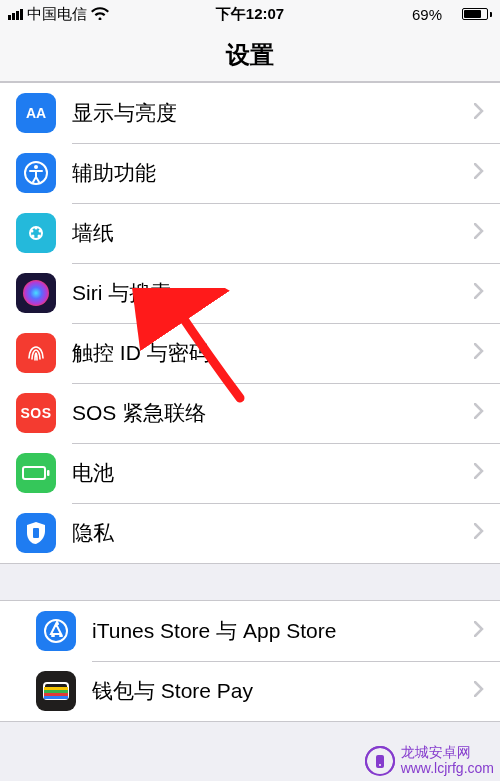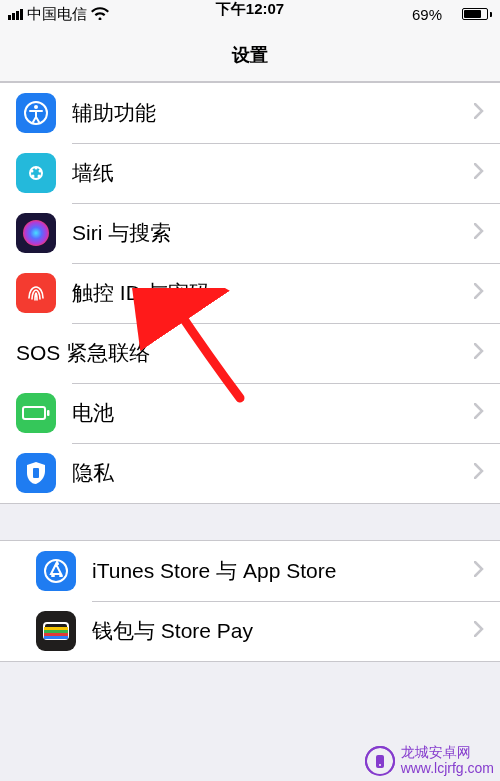--- a/index.html
+++ b/index.html
@@ -1,34 +1,34 @@
 <!DOCTYPE html>
 <html><head>
 <meta charset="utf-8">
 <style>
   * { margin: 0; padding: 0; box-sizing: border-box; }
   html, body { width: 500px; height: 781px; font-family: -apple-system, "Helvetica Neue", Arial, sans-serif; background: #efeff4; overflow: hidden; }
   .screen { width: 500px; height: 781px; background: #efeff4; position: relative; }
 
   
-  .status-bar { height: 28px; background: #f7f7f8; display: flex; justify-content: space-between; padding: 0 8px; font-size: 15px; font-weight: 500; color: #000; }
+  .status-bar { height: 28px; background: #f7f7f8; display: flex; align-items: center; justify-content: space-between; padding: 0 8px; font-size: 15px; font-weight: 500; color: #000; }
   .status-left { display: flex; align-items: center; gap: 4px; }
   .status-center { position: absolute; left: 50%; transform: translateX(-50%); font-weight: 600; }
   .status-right { display: flex; align-items: center; gap: 20px; }
   .signal { display: inline-flex; align-items: flex-end; gap: 1px; }
   .signal i { width: 3px; background: #000; display: inline-block; }
   .signal i:nth-child(1){height:5px}.signal i:nth-child(2){height:7px}.signal i:nth-child(3){height:9px}.signal i:nth-child(4){height:11px}
   .battery { display:inline-flex; align-items:center; gap:2px; }
   .batt-body { width: 26px; height: 12px; border: 1px solid #000; border-radius: 2px; position: relative; }
   .batt-fill { position:absolute; left:1px; top:1px; bottom:1px; background:#000; border-radius:1px; }
   .batt-cap { width:2px; height:5px; background:#000; border-radius:0 1px 1px 0; }
 
   
   .nav { height: 54px; background: #f7f7f8; display: flex; align-items: center; justify-content: center; border-bottom: 1px solid #c8c7cc; }
-  .nav-title { font-size: 18px; font-weight: 600; }
+  .nav-title { font-size: 24px; font-weight: 600; }
 
   
   .group { background: #fff; border-top: 1px solid #c8c7cc; border-bottom: 1px solid #c8c7cc; }
   .group + .group { margin-top: 36px; padding-left: 20px; }
   .row { display:flex; align-items:center; height:60px; padding:0 16px; position:relative; }
   .row + .row::before { content:""; position:absolute; left:72px; right:0; top:0; height:1px; background:#c8c7cc; }
   .icon { width:40px; height:40px; border-radius:9px; flex:0 0 40px; margin-right:16px; display:flex; align-items:center; justify-content:center; color:#fff; }
   .label { flex:1; font-size:21px; color:#000; }
   .chev { color:#c7c7cc; }
 
@@ -83,20 +83,31 @@
       </span>
     </div>
   </div>
 
   <div class="nav">
     <div class="nav-title">设置</div>
   </div>
 
   <div class="group">
 
+    <div class="row">
+      <div class="icon ic-display">
+        <svg width="24" height="20" viewBox="0 0 24 20">
+            <text x="12" y="15" text-anchor="middle" font-size="14" font-weight="600" fill="#fff">AA</text>
+          </svg>
+      </div>
+      <div class="label">显示与亮度</div>
+      <span class="chev"><svg width="10" height="16" viewBox="0 0 10 16">
+            <path d="M1 1l7 7-7 7" stroke="#c7c7cc" stroke-width="2.5" fill="none" stroke-linecap="round"></path>
+          </svg></span>
+    </div>
 
     <div class="row">
       <div class="icon ic-access">
         <svg width="26" height="26" viewBox="0 0 26 26">
             <circle cx="13" cy="13" r="11" fill="none" stroke="#fff" stroke-width="2"></circle>
             <circle cx="13" cy="7" r="2" fill="#fff"></circle>
             <path d="M7 11h12M13 11v6m0 0l-3 5m3-5l3 5" stroke="#fff" stroke-width="2" stroke-linecap="round"></path>
           </svg>
       </div>
       <div class="label">辅助功能</div>
@@ -148,20 +159,21 @@
             <path d="M6 18c0-6 3-11 7-11s7 5 7 11M9 19c0-5 2-9 4-9s4 4 4 9M12 20c0-4 .5-7 1-7s1 3 1 7" fill="none" stroke="#fff" stroke-width="1.6" stroke-linecap="round"></path>
           </svg>
       </div>
       <div class="label">触控 ID 与密码</div>
       <span class="chev"><svg width="10" height="16" viewBox="0 0 10 16">
             <path d="M1 1l7 7-7 7" stroke="#c7c7cc" stroke-width="2.5" fill="none" stroke-linecap="round"></path>
           </svg></span>
     </div>
 
     <div class="row">
+      <div class="icon ic-sos">SOS</div>
       <div class="label">SOS 紧急联络</div>
       <span class="chev"><svg width="10" height="16" viewBox="0 0 10 16">
             <path d="M1 1l7 7-7 7" stroke="#c7c7cc" stroke-width="2.5" fill="none" stroke-linecap="round"></path>
           </svg></span>
     </div>
 
     <div class="row">
       <div class="icon ic-batt">
         <svg width="28" height="16" viewBox="0 0 28 16">
             <rect x="1" y="2" width="22" height="12" rx="2" fill="none" stroke="#fff" stroke-width="2"></rect>

